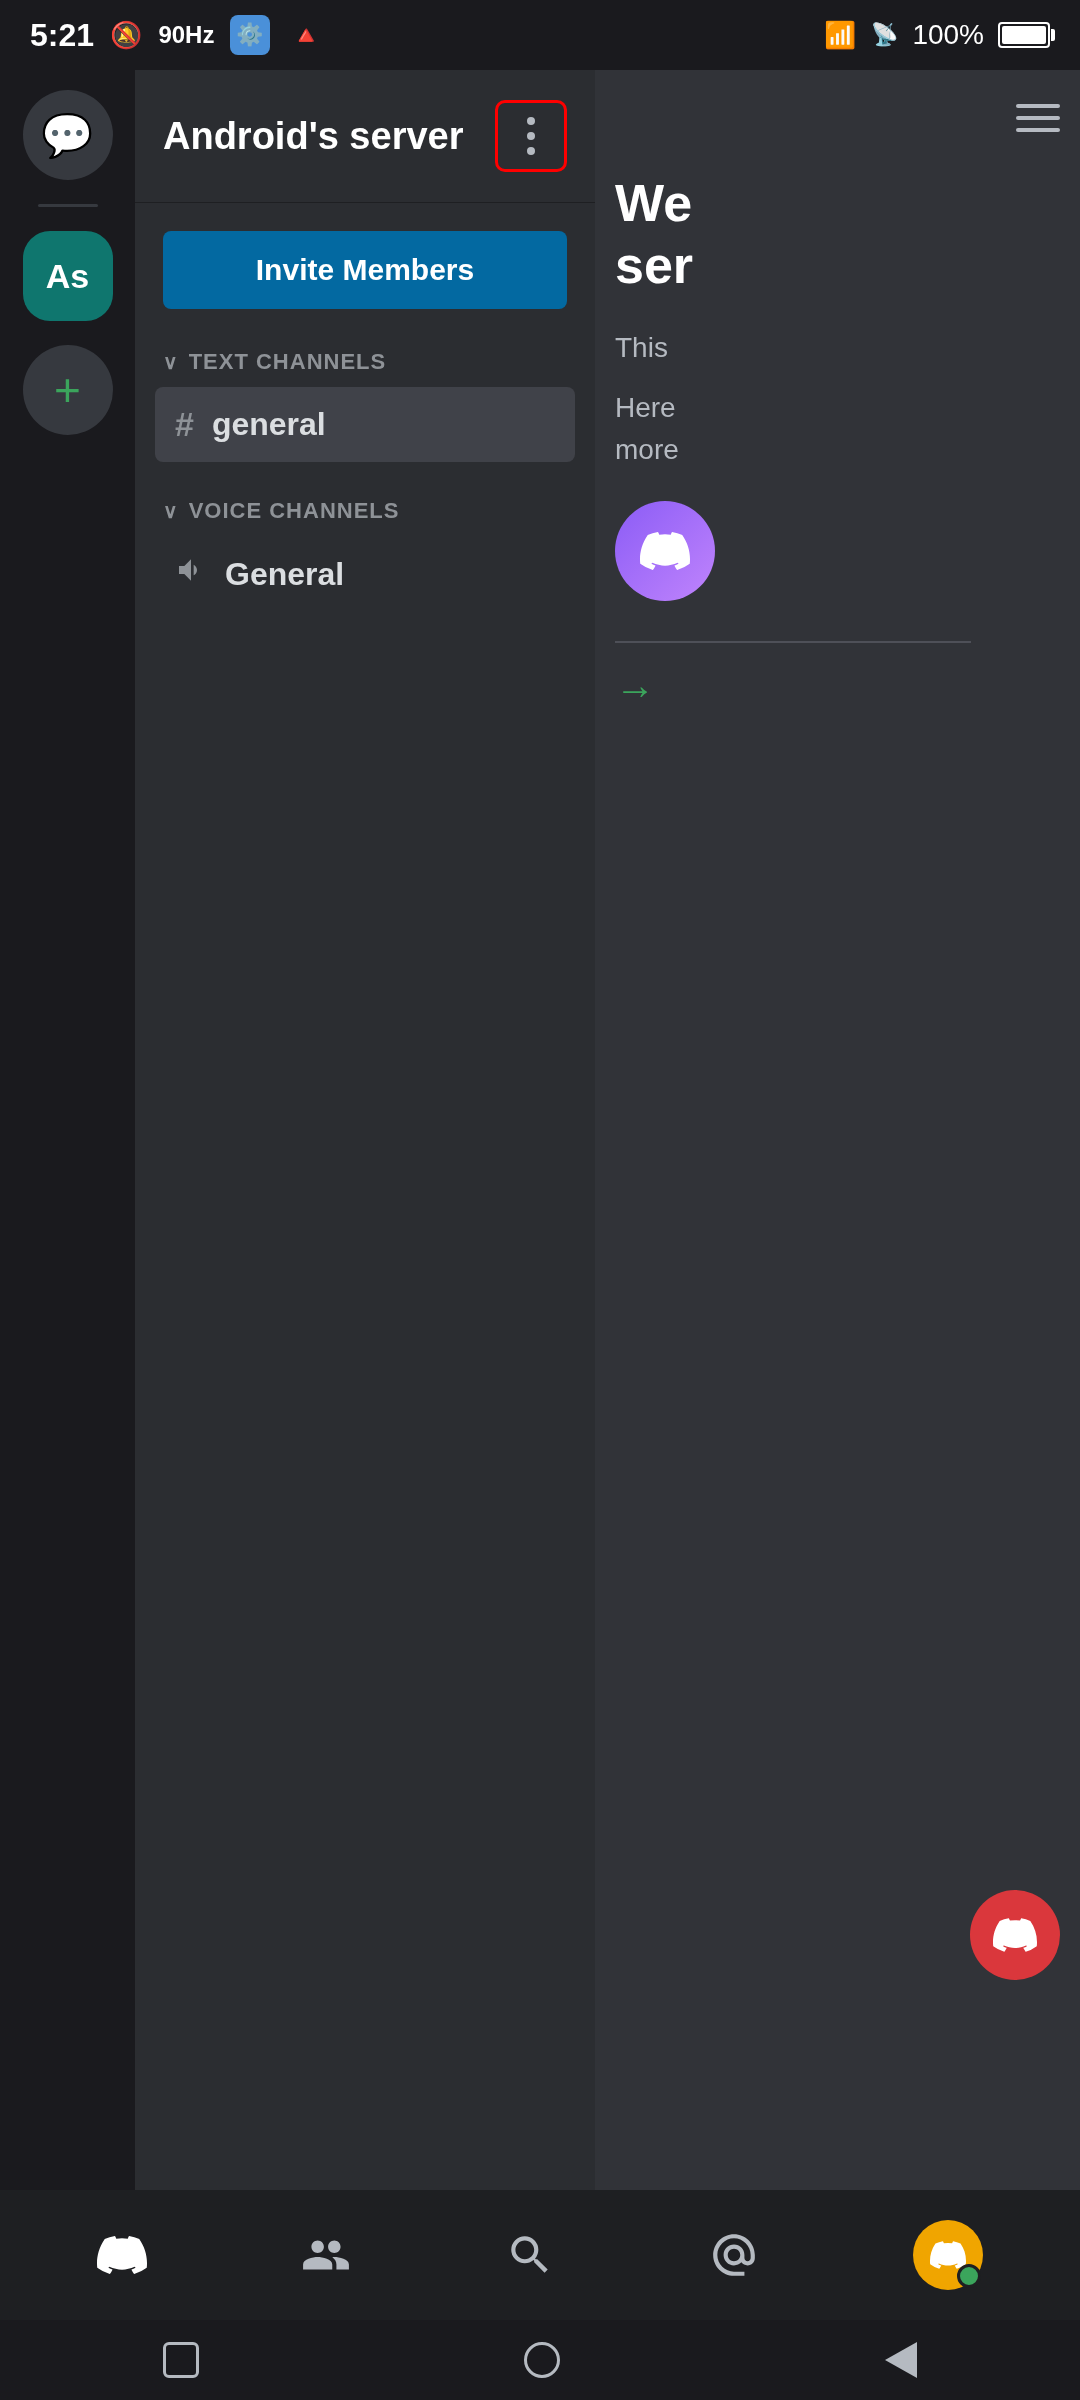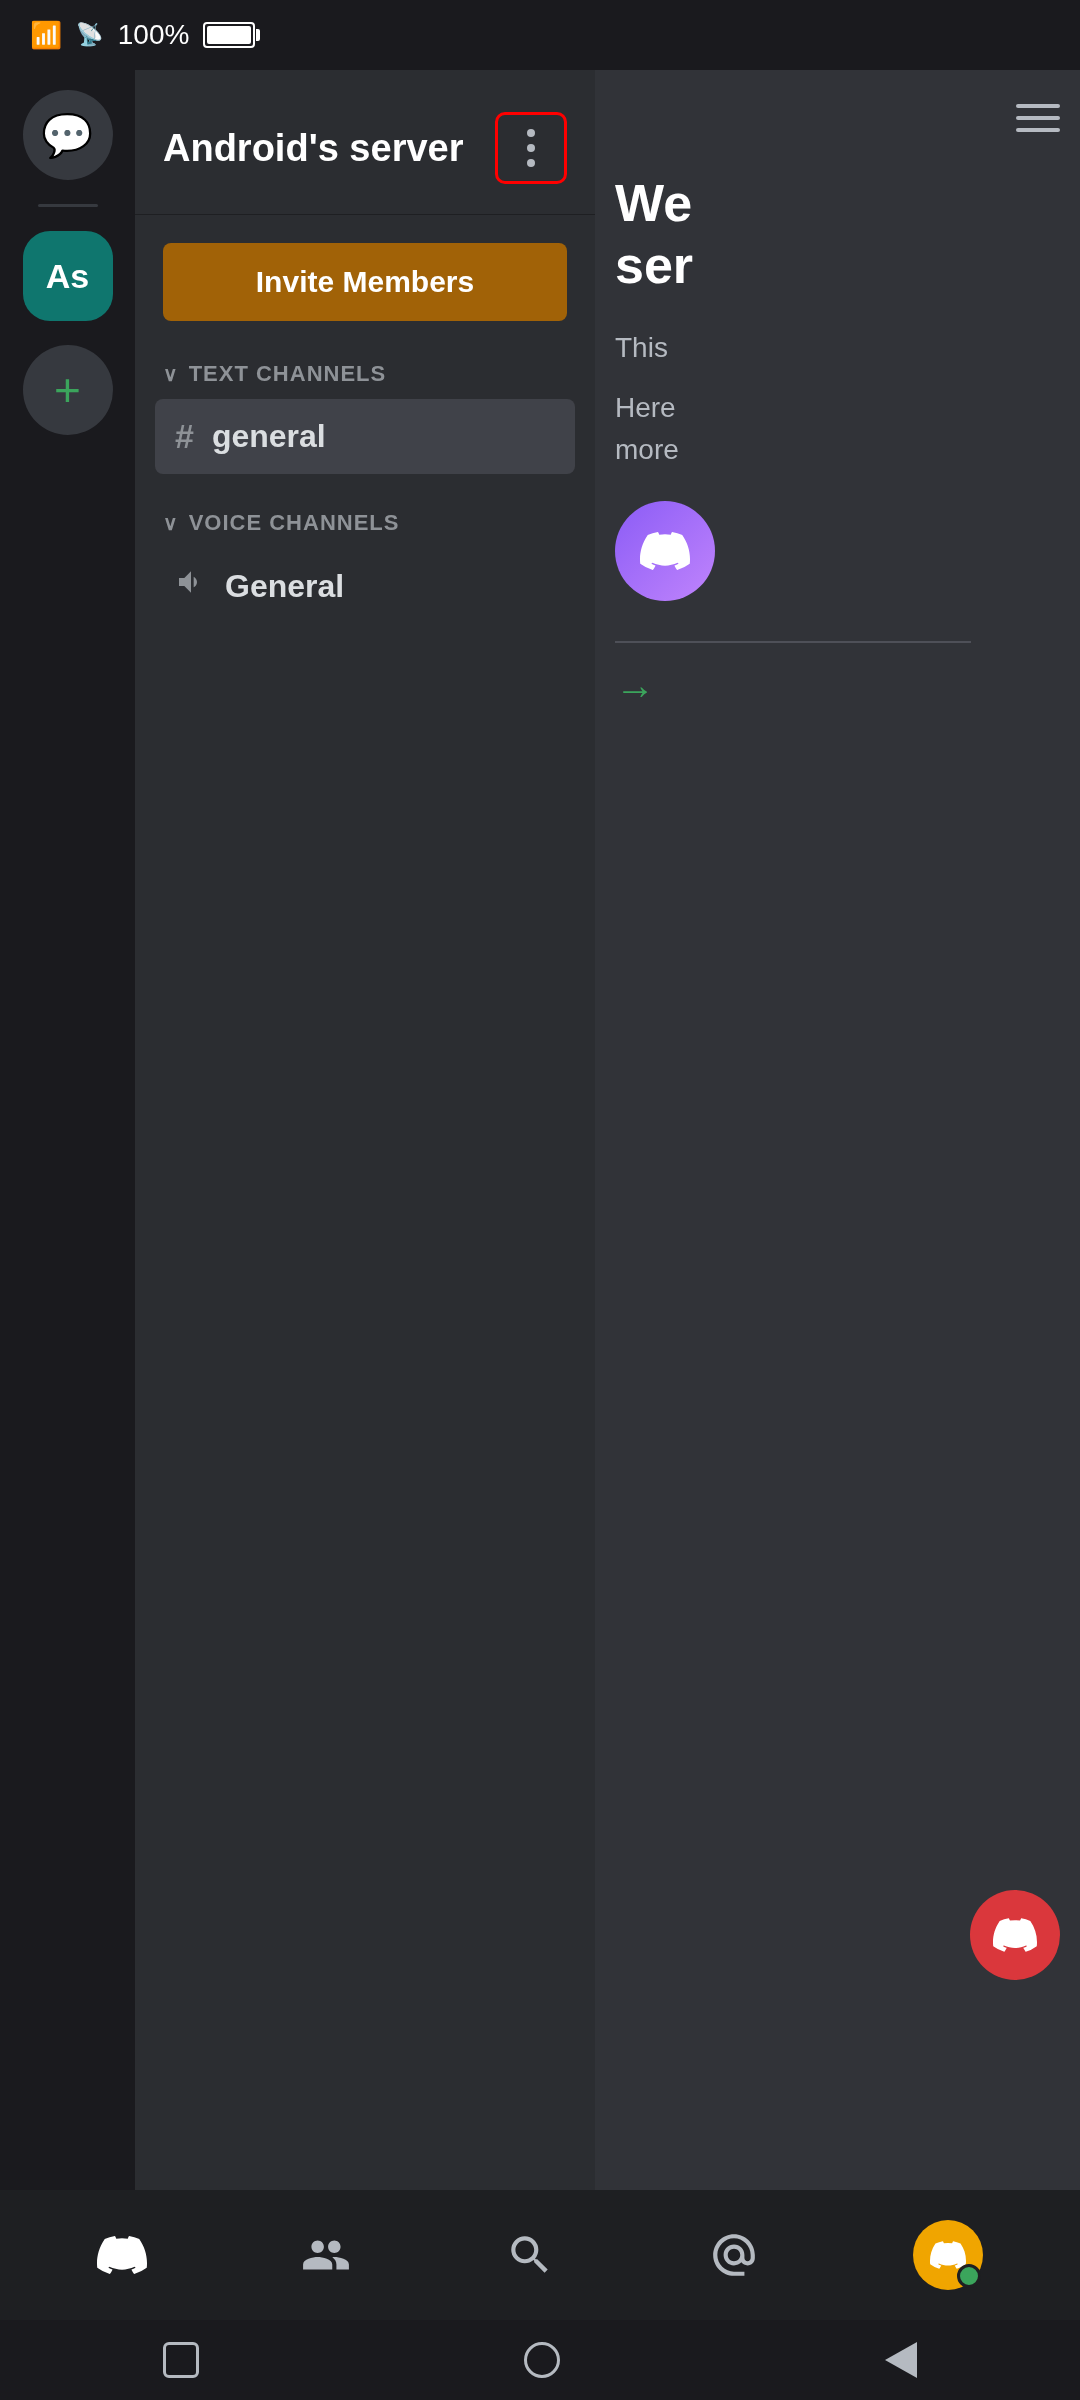--- a/index.html
+++ b/index.html
@@ -145,21 +145,20 @@
       display: flex;
       flex-direction: column;
     }
 
     .server-header {
       display: flex;
       align-items: center;
       justify-content: space-between;
       padding: 30px 28px;
       border-bottom: 1px solid #1e1f22;
-      margin-top: 12px;
     }
 
     .server-name {
       color: #ffffff;
       font-size: 38px;
       font-weight: 700;
       flex: 1;
     }
 
     .more-options-btn {
@@ -183,21 +182,21 @@
 
     .dot {
       width: 8px;
       height: 8px;
       background: #b5bac1;
       border-radius: 50%;
     }
 
     .invite-members-btn {
       margin: 28px 28px 16px;
-      background: #a16207;
+      background: #0369a1;
       border: none;
       border-radius: 8px;
       color: #ffffff;
       font-size: 30px;
       font-weight: 600;
       padding: 22px;
       cursor: pointer;
       text-align: center;
     }
 
@@ -478,20 +477,31 @@
       height: 40px;
       display: flex;
       align-items: center;
       justify-content: center;
     }
   </style>
 </head>
 <body>
 
 <div class="status-bar">
+  <div class="status-left">
+    <span class="status-time">5:21</span>
+    <span class="status-icon mute-icon">🔕</span>
+    <span class="hz-badge">90Hz</span>
+    <div class="settings-icon-badge">
+      <span style="font-size:22px;">⚙️</span>
+    </div>
+    <div class="drive-icon-badge">
+      <span style="font-size:26px;">🔺</span>
+    </div>
+  </div>
   <div class="status-right">
     <span class="status-icon">📶</span>
     <span class="status-icon" style="font-size:22px;">📡</span>
     <span class="status-text">100%</span>
     <div class="battery-icon">
       <div class="battery-block">
         <div class="battery-fill"></div>
       </div>
     </div>
   </div>

